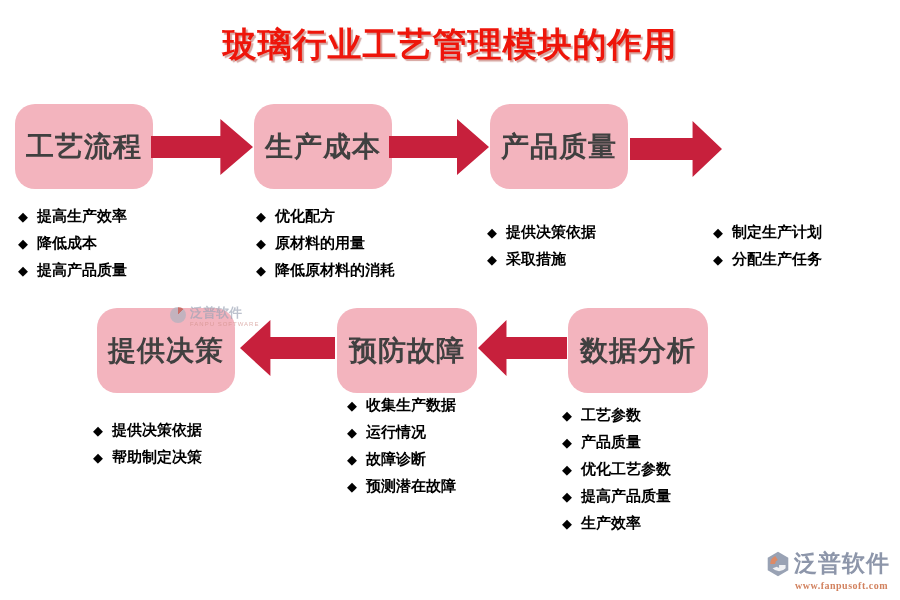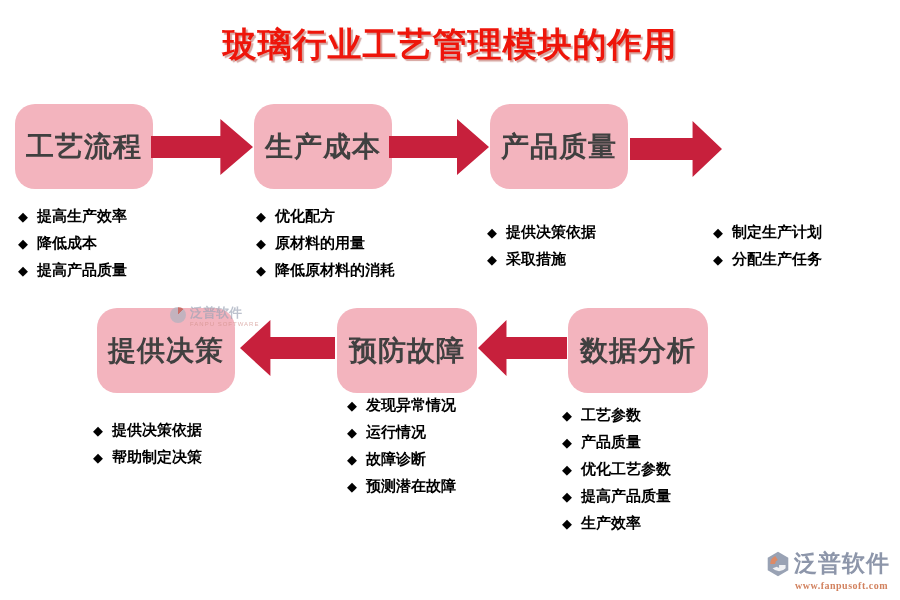--- a/index.html
+++ b/index.html
@@ -210,21 +210,21 @@
         <span>提供决策依据</span>
       </li>
     <li>
         <span class="bullet">◆</span>
         <span>帮助制定决策</span>
       </li>
   </ul>
   <ul class="blist" id="list-b2">
     <li>
         <span class="bullet">◆</span>
-        <span>发现异常情况</span>
+        <span>收集生产数据</span>
       </li>
     <li>
         <span class="bullet">◆</span>
         <span>运行情况</span>
       </li>
     <li>
         <span class="bullet">◆</span>
         <span>故障诊断</span>
       </li>
     <li>

